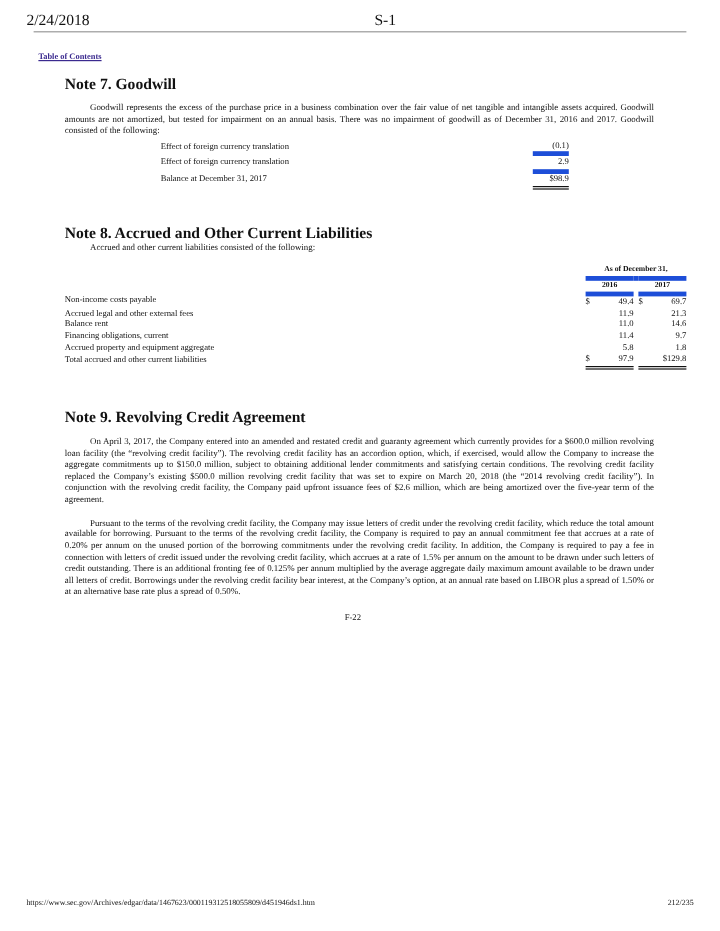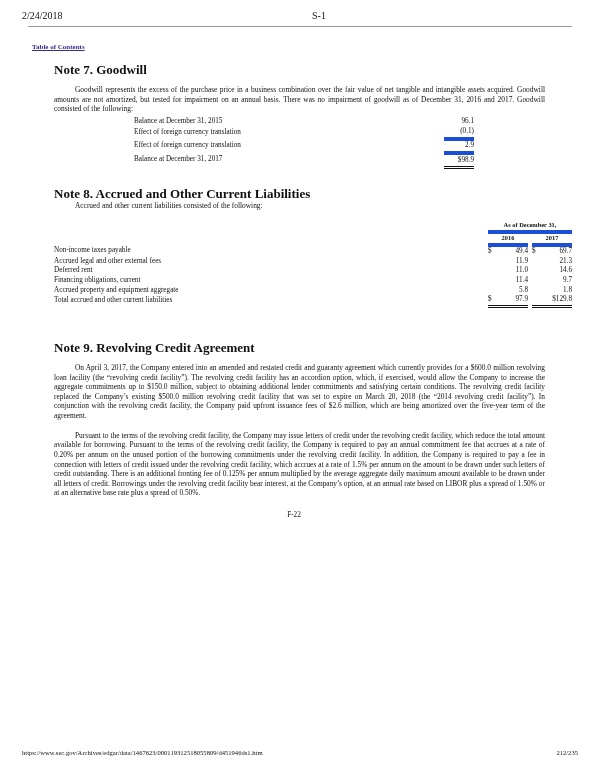--- a/index.html
+++ b/index.html
@@ -1,18 +1,18 @@
 <!DOCTYPE html>
 <html><head>
 <meta charset="utf-8">
 <style>
   html, body { margin: 0; padding: 0; background: #ffffff; }
   body { width: 600px; height: 776px; position: relative; overflow: hidden;
     font-family: "Liberation Serif", "DejaVu Serif", serif; color: #111; font-size: 7.4px; line-height: 1.3; }
-  .hdr { position: absolute; top: 9px; left: 22px; right: 22px; height: 12px; font-size: 10px; }
+  .hdr { position: absolute; top: 9px; left: 22px; right: 22px; height: 12px; font-size: 13px; }
   .hdr .date { position: absolute; left: 0; top: 0; }
   .hdr .title { position: absolute; left: 290px; top: 0; }
   .rule { position: absolute; top: 26px; left: 28px; right: 28px; border-top: 1px solid #999; }
   .toc { position: absolute; top: 43px; left: 32px; font-size: 7px; font-weight: bold; color: #3b2a8f; text-decoration: underline; cursor: pointer; }
   .content { position: absolute; top: 62px; left: 54px; width: 491px; }
   .h { font-weight: bold; font-size: 13px; margin: 0; }
   p { margin: 0; text-align: justify; }
   .indent { text-indent: 21px; }
   .gw-table { position: absolute; top: 116px; left: 134px; width: 340px; border-collapse: collapse; }
   .gw-table td { padding: 0; height: 10.4px; font-size: 7.2px; }
@@ -44,24 +44,20 @@
 <div class="rule"></div>
 <a class="toc">Table of Contents</a>
 
 <div class="content">
   <p class="h">Note 7. Goodwill</p>
   <p class="indent" style="margin-top:6px">Goodwill represents the excess of the purchase price in a business combination over the fair value of net tangible and intangible assets acquired. Goodwill amounts are not amortized, but tested for impairment on an annual basis. There was no impairment of goodwill as of December 31, 2016 and 2017. Goodwill consisted of the following:</p>
 </div>
 
 <table class="gw-table">
   <tbody>
-      <tr>
-        <td>Balance at December 31, 2015</td>
-        <td class="val">96.1</td>
-      </tr>
   <tr>
         <td>Effect of foreign currency translation</td>
         <td class="val ul">(0.1)</td>
       </tr>
   <tr>
         <td>Effect of foreign currency translation</td>
         <td class="val ul">2.9</td>
       </tr>
   <tr>
         <td>Balance at December 31, 2017</td>
@@ -79,33 +75,33 @@
     <td></td>
     <td class="colhead ul" colspan="3">As of December 31,</td>
   </tr>
   <tr>
     <td></td>
     <td class="colhead ul">2016</td>
     <td class="sp"></td>
     <td class="colhead ul">2017</td>
   </tr>
   <tr>
-        <td>Non-income taxes payable</td>
+        <td>Non-income costs payable</td>
         <td class="c1"><span class="cur">$</span><span>49.4</span></td>
         <td class="sp"></td>
         <td class="c2"><span class="cur">$</span><span>69.7</span></td>
       </tr>
   <tr>
         <td>Accrued legal and other external fees</td>
         <td class="c1">11.9</td>
         <td class="sp"></td>
         <td class="c2">21.3</td>
       </tr>
   <tr>
-        <td>Deferred rent</td>
+        <td>Balance rent</td>
         <td class="c1">11.0</td>
         <td class="sp"></td>
         <td class="c2">14.6</td>
       </tr>
   <tr>
         <td>Financing obligations, current</td>
         <td class="c1">11.4</td>
         <td class="sp"></td>
         <td class="c2">9.7</td>
       </tr>

